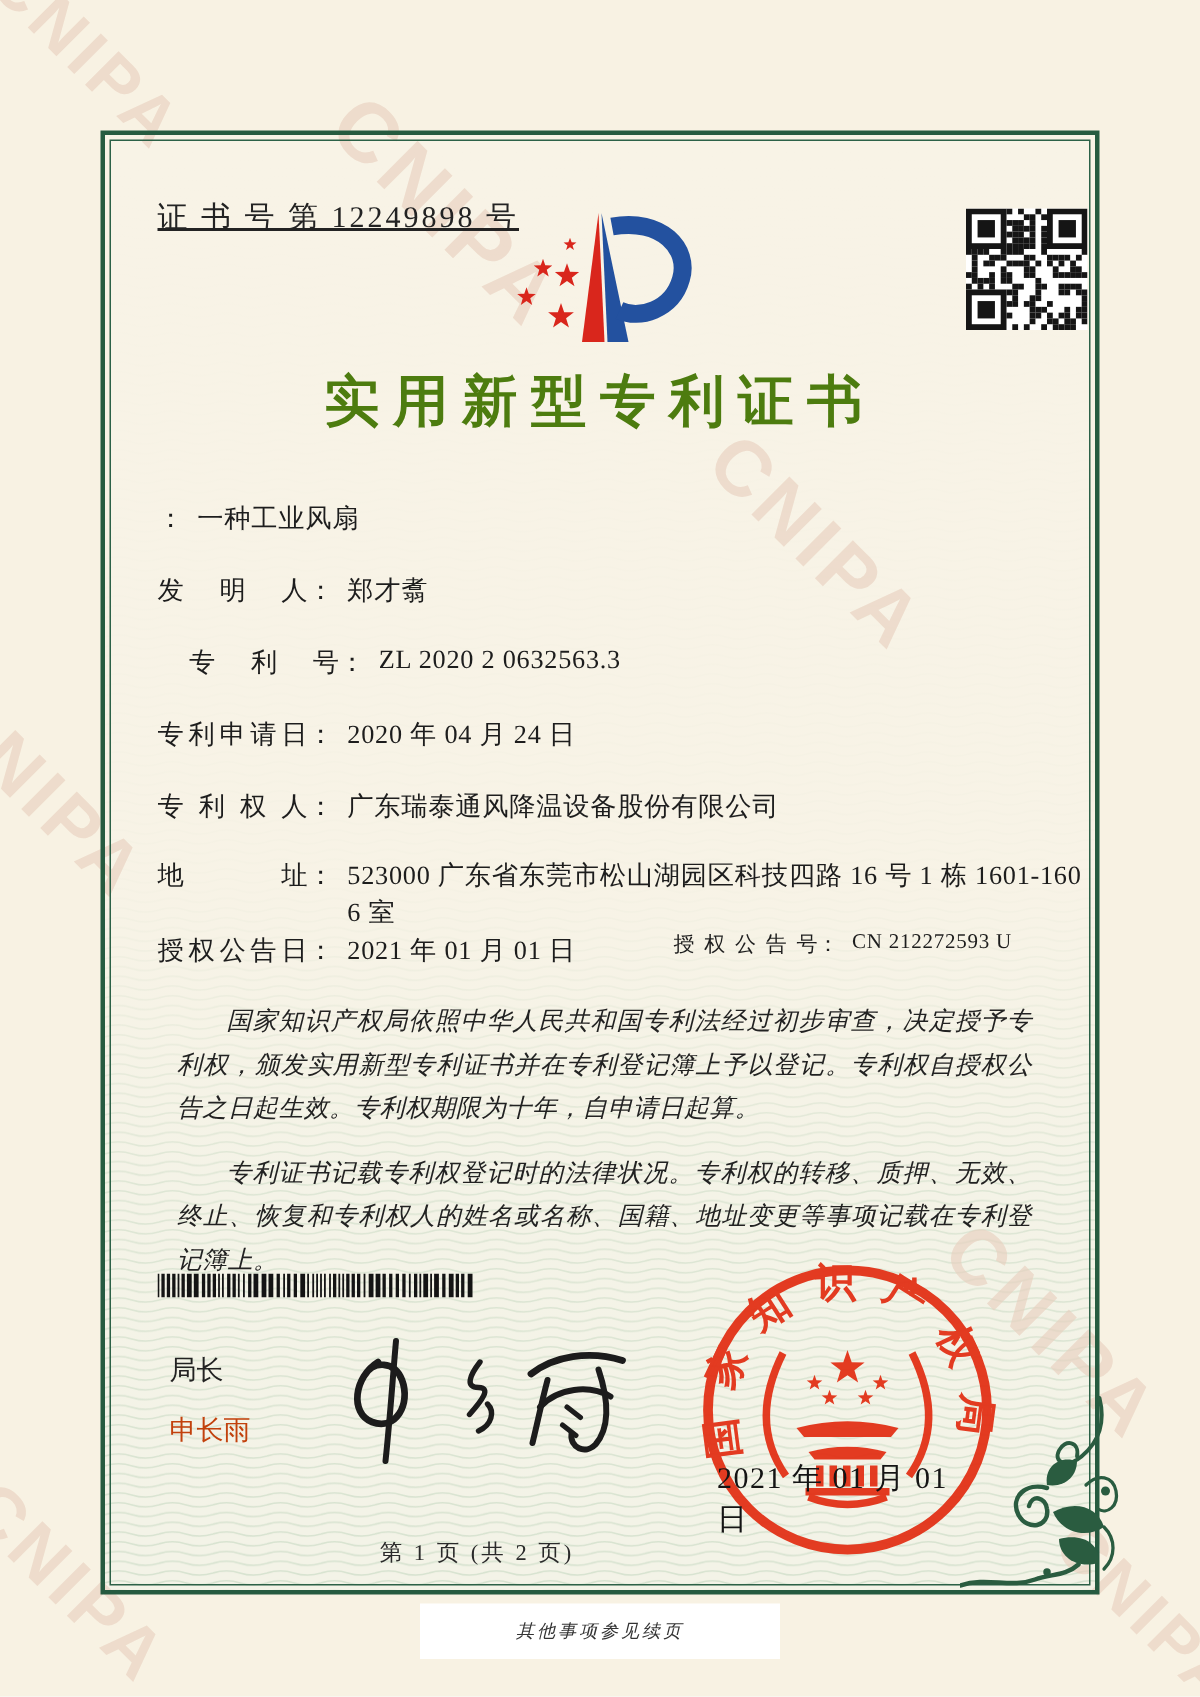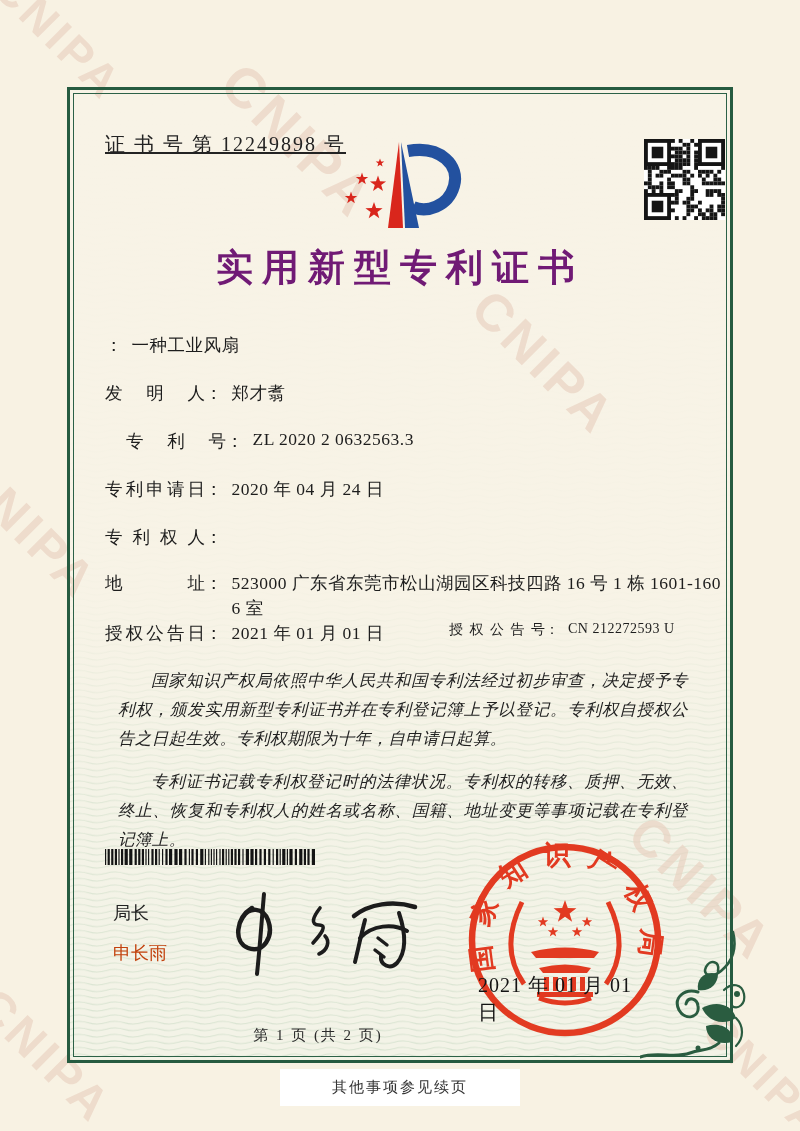--- a/index.html
+++ b/index.html
@@ -14,21 +14,21 @@
   
   .frame{position:absolute;left:67px;top:87px;width:666px;height:976px;
          border:3px solid #265b40;z-index:2;box-sizing:border-box;pointer-events:none;}
   .frame-inner{position:absolute;left:3px;top:3px;right:3px;bottom:3px;border:1px solid #2c6147;}
   .content{position:absolute;left:0;top:0;width:800px;height:1131px;z-index:3;}
   
   .cert-no{position:absolute;left:105px;top:131px;font-size:20px;letter-spacing:2px;color:#232323;text-decoration:underline;}
   .logo{position:absolute;left:325px;top:122px;}
   .qr{position:absolute;left:644px;top:139px;width:81px;height:81px;background:#fff;}
   .title{position:absolute;left:0;top:243px;width:800px;text-align:center;font-size:37px;
-         font-weight:700;letter-spacing:9px;color:#701a75;}
+         font-weight:700;letter-spacing:9px;color:#4d7c0f;}
   
   .f-row{position:absolute;left:105px;font-size:17.5px;display:flex;align-items:flex-start;}
   .f-label{display:inline-block;width:100px;text-align:justify;text-align-last:justify;}
   .f-colon{display:inline-block;margin:0 2px 0 0;}
   .f-value{display:inline-block;margin-left:7px;letter-spacing:.5px;}
   .f-value.addr{width:490px;word-break:break-all;line-height:25px;}
   .pairB{position:absolute;left:416px;top:621px;font-size:14px;display:flex;margin-left:33px;}
   .pairB .f-label{width:96px;}
   
   .body-text{position:absolute;left:104px;top:652px;width:598px;font-size:16.5px;line-height:29px;
@@ -44,21 +44,21 @@
   .sig-hand{position:absolute;left:222px;top:884px;}
   
   .seal{position:absolute;left:465px;top:840px;}
   .seal-date{position:absolute;left:478px;top:972px;width:180px;font-size:20px;color:#141414;
              letter-spacing:1px;z-index:4;}
   
   .footer-page{position:absolute;left:0;top:1026px;width:636px;text-align:center;font-size:15px;
                letter-spacing:2px;color:#2a2a2a;}
   .cont-box{position:absolute;left:280px;top:1069px;width:240px;height:37px;background:#ffffff;
             z-index:4;display:flex;align-items:center;justify-content:center;}
-  .cont-box span{font-size:15px;letter-spacing:2px;color:#333;}
+  .cont-box span{font-size:12px;font-style:italic;letter-spacing:2px;color:#333;}
   .ornament{position:absolute;left:640px;top:930px;z-index:4;}
 </style>
 </head>
 <body>
 
 <div id="page">
 
   <svg id="guilloche" width="660" height="970">
     <defs>
       <pattern id="wave" width="36" height="6.5" patternUnits="userSpaceOnUse">
@@ -279,20 +279,21 @@
       <span class="f-value">ZL 2020 2 0632563.3</span>
     </div>
     <div class="f-row" style="top:477px;">
       <span class="f-label">专利申请日</span>
         <span class="f-colon">：</span>
       <span class="f-value">2020 年 04 月 24 日</span>
     </div>
     <div class="f-row" style="top:525px;">
       <span class="f-label">专利权人</span>
         <span class="f-colon">：</span>
+      <span class="f-value">广东瑞泰通风降温设备股份有限公司</span>
     </div>
     <div class="f-row" style="top:571px;">
       <span class="f-label">地址</span>
         <span class="f-colon">：</span>
       <span class="f-value addr">523000 广东省东莞市松山湖园区科技四路 16 号 1 栋 1601-1606 室</span>
     </div>
     <div class="f-row" style="top:621px;">
       <span class="f-label">授权公告日</span>
         <span class="f-colon">：</span>
       <span class="f-value">2021 年 01 月 01 日</span>

